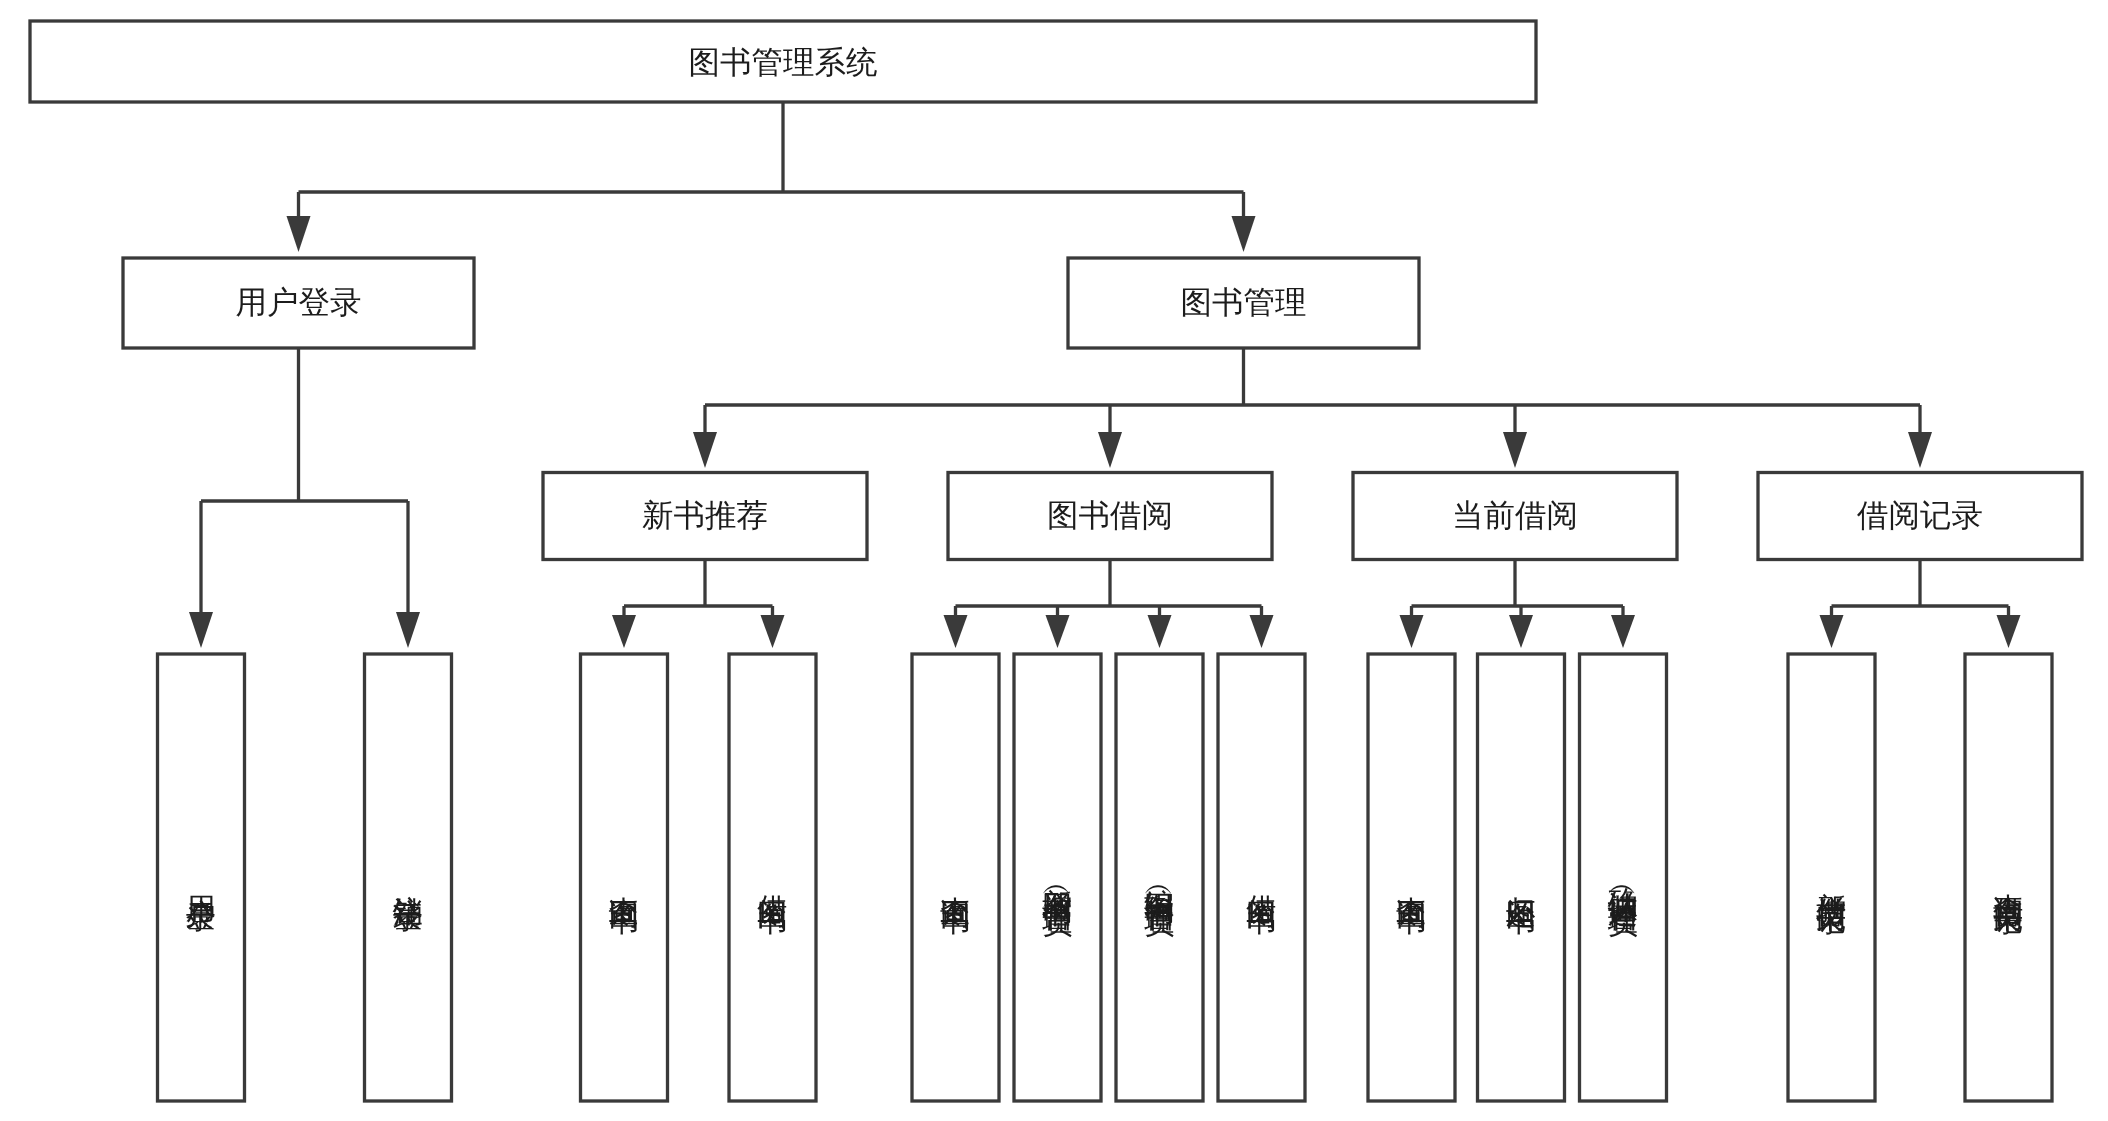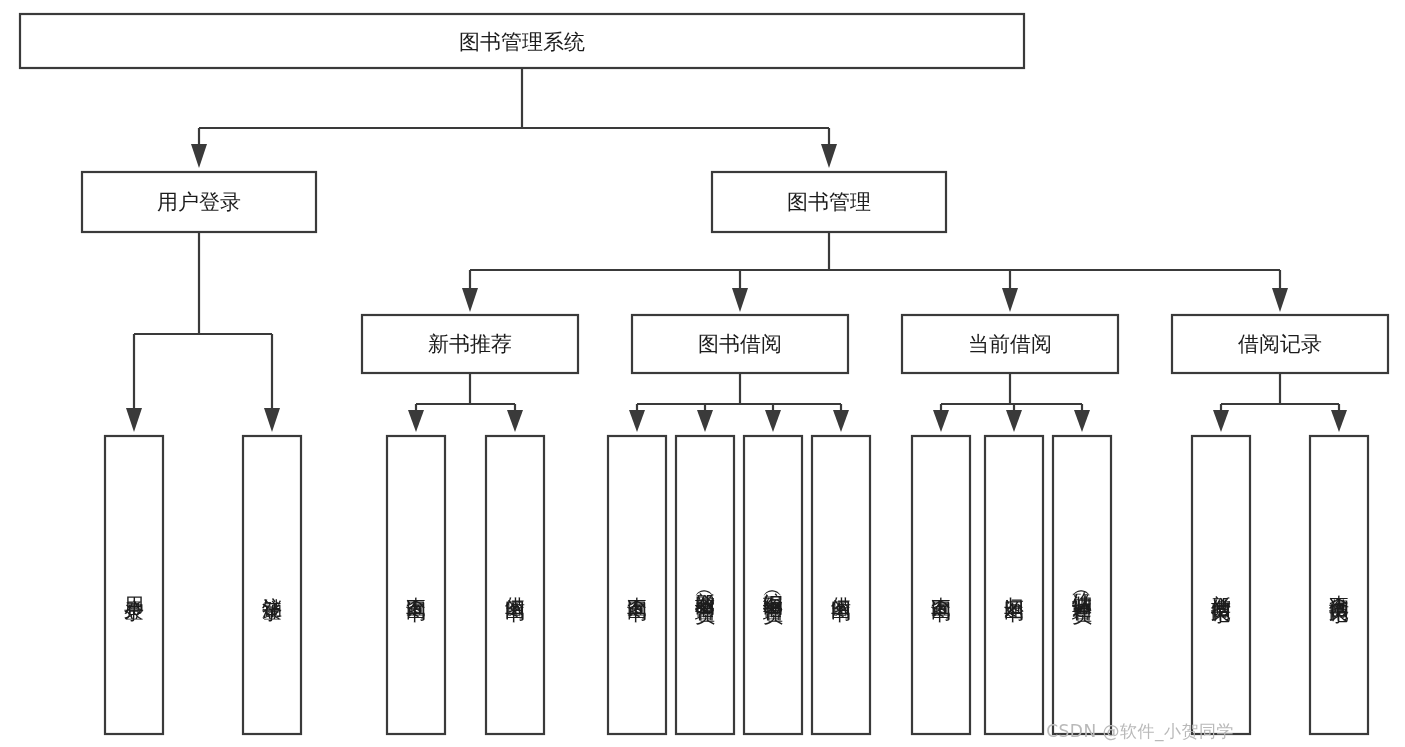--- a/index.html
+++ b/index.html
@@ -207,15 +207,14 @@
   <div class="node-label-v" style="left:608px;  top:436px; width:58px; height:298px;">查询图书</div>
   <div class="node-label-v" style="left:676px;  top:436px; width:58px; height:298px;">新增图书（管理员）</div>
   <div class="node-label-v" style="left:744px;  top:436px; width:58px; height:298px;">编辑图书（管理员）</div>
   <div class="node-label-v" style="left:812px;  top:436px; width:58px; height:298px;">借阅图书</div>
   <div class="node-label-v" style="left:912px;  top:436px; width:58px; height:298px;">查询图书</div>
   <div class="node-label-v" style="left:985px;  top:436px; width:58px; height:298px;">归还图书</div>
   <div class="node-label-v" style="left:1053px; top:436px; width:58px; height:298px;">确认归还（管理员）</div>
   <div class="node-label-v" style="left:1192px; top:436px; width:58px; height:298px;">新增借阅记录</div>
   <div class="node-label-v" style="left:1310px; top:436px; width:58px; height:298px;">查询借阅记录</div>
 
-  <div id="watermark">CSDN @软件_小贺同学</div>
 
 </div>
 
 </body></html>

